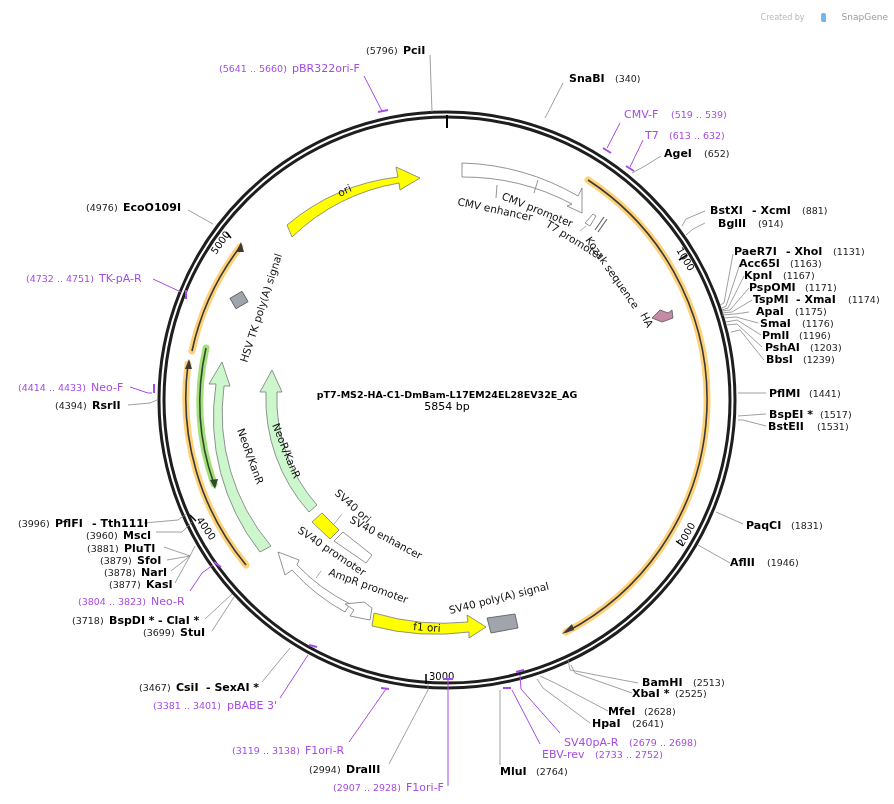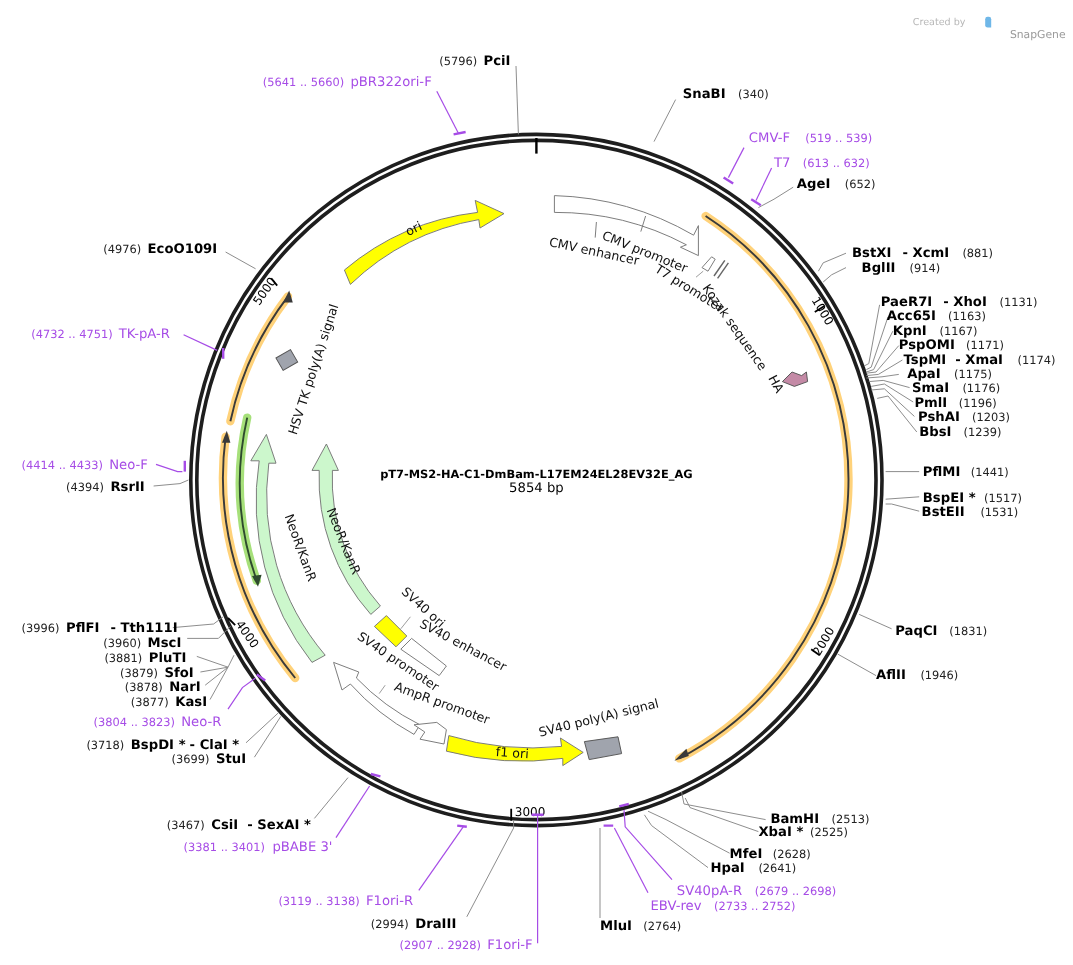--- a/index.html
+++ b/index.html
@@ -1,21 +1,21 @@
 <!DOCTYPE html>
 <html><head>
 <meta charset="utf-8">
 <style>
   html, body { margin:0; padding:0; background:#ffffff; }
   body { width:894px; height:804px; position:relative; overflow:hidden;
          font-family:"DejaVu Sans", "Liberation Sans", sans-serif; }
   #map { position:absolute; left:0; top:0; width:894px; height:804px; }
-  .brand { position:absolute; right:6px; top:2px; font-size:8px; color:#b8b8b8;
-           display:flex; align-items:center; gap:16px; }
-  .brand .sg { color:#9a9a9a; font-size:9px;margin-top:23px; }
+  .brand { position:absolute; right:6px; top:12px; font-size:8px; color:#b8b8b8;
+           display:flex; align-items:flex-end; gap:16px; }
+  .brand .sg { color:#9a9a9a; font-size:9px; }
   .brand .logo { width:5px; height:9px; background:#6fb7e8; border-radius:2px 2px 0 2px; display:inline-block; }
   .site-name { font-weight:bold; font-size:11px; fill:#000; }
   .site-pos { font-size:9.5px; fill:#222; }
   .primer-name { font-size:11px; fill:#a64ce6; }
   .primer-pos { font-size:9.5px; fill:#a64ce6; }
   .feat-label { font-size:10.5px; fill:#111; }
   .tick-label { font-size:10px; fill:#000; }
   .title { font-weight:bold; font-size:9.5px; fill:#000; }
   .subtitle { font-size:11px; fill:#000; }
 </style>

